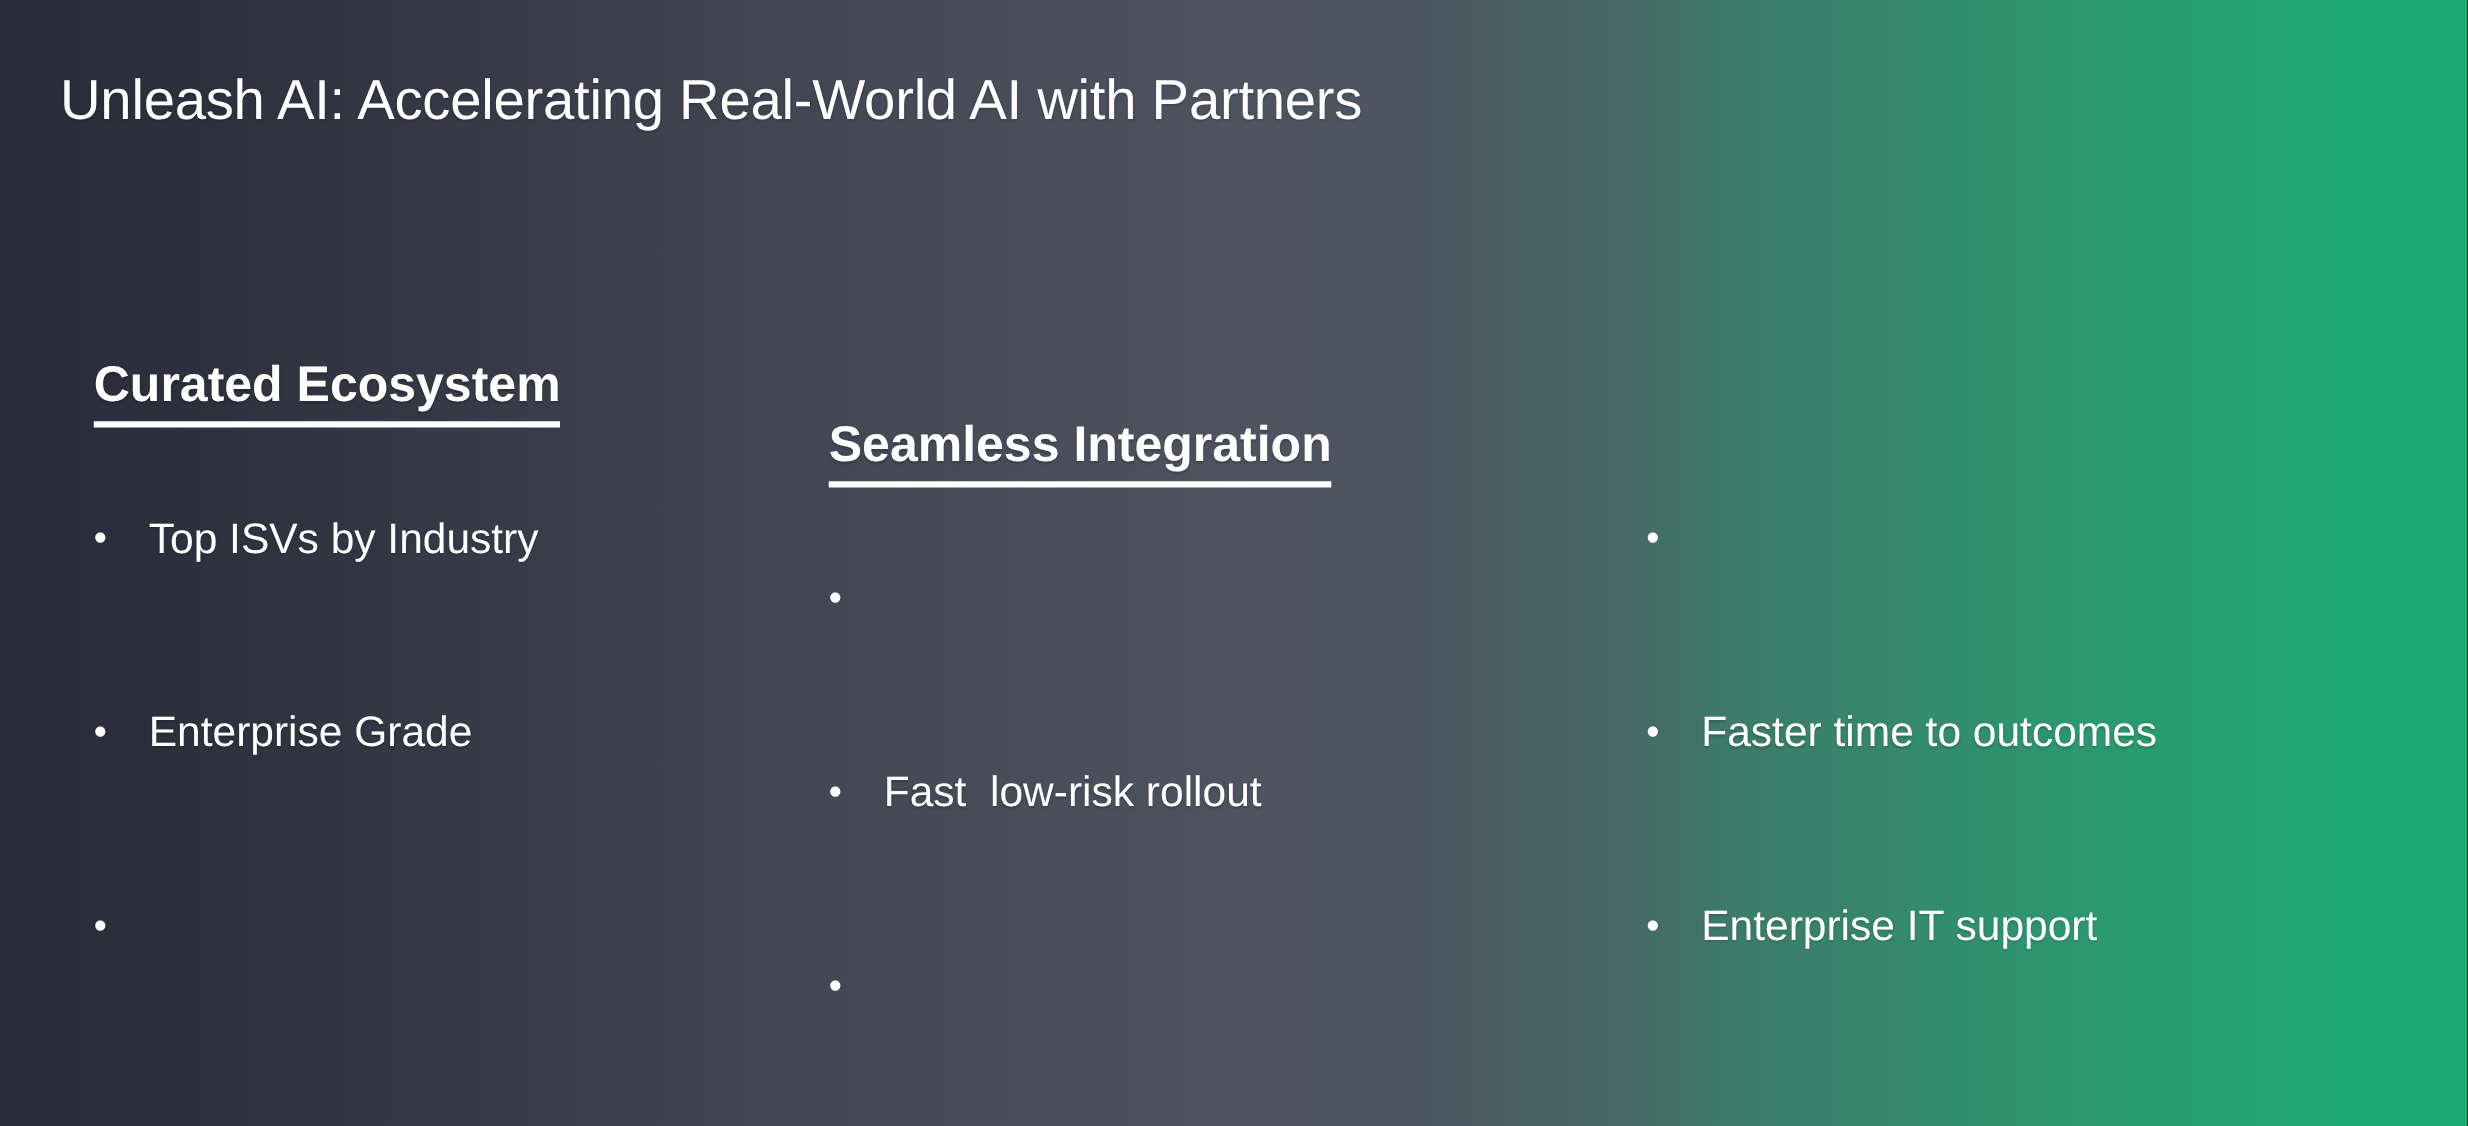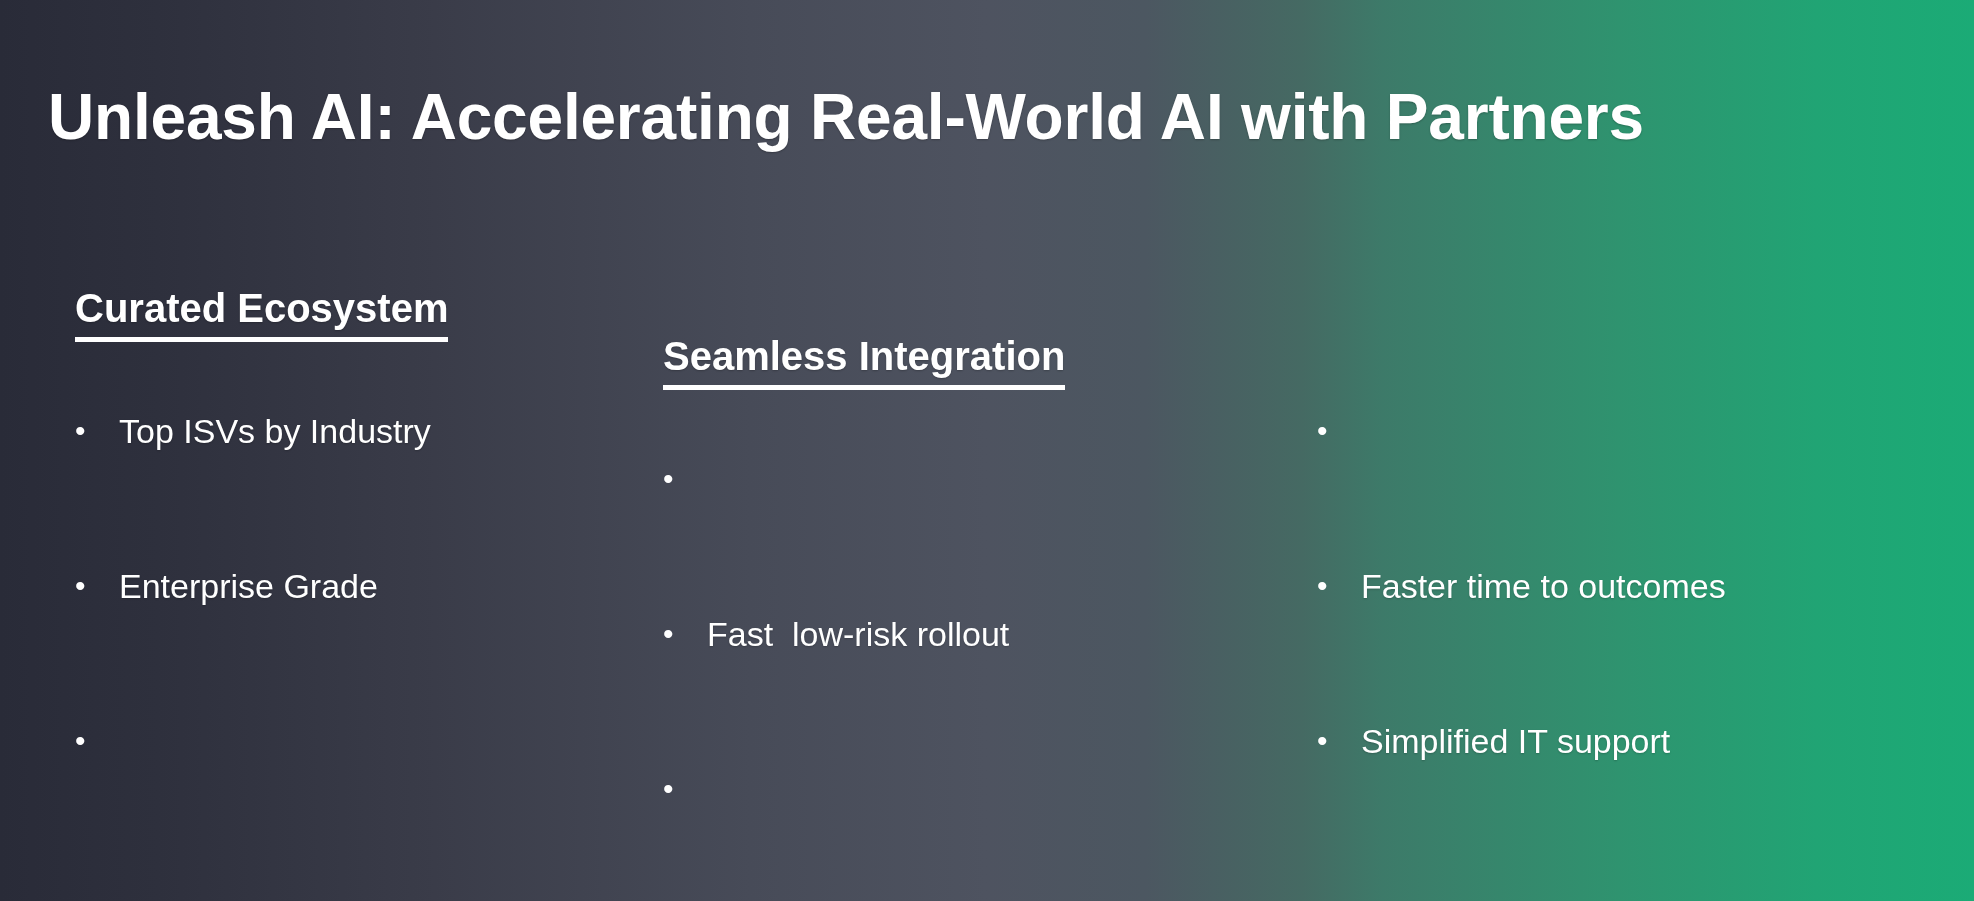--- a/index.html
+++ b/index.html
@@ -31,23 +31,23 @@
         #1bab76 100%
     );
     color: #ffffff;
     -webkit-font-smoothing: antialiased;
   }
 
   
   .slide-title {
     position: absolute;
     left: 48px;
-    top: 38px;
-    font-size: 64px;
-    font-weight: 700;
+    top: 24px;
+    font-size: 45px;
+    font-weight: 400;
     letter-spacing: -0.2px;
     line-height: 1.15;
     color: #ffffff;
     white-space: nowrap;
     text-shadow: 0 1px 2px rgba(0,0,0,0.25);
   }
 
   
   .columns {
     position: absolute;
@@ -168,19 +168,19 @@
       <ul class="bullet-list">
         <li class="bullet-item">
           <span class="bullet-marker">•</span>
         </li>
         <li class="bullet-item">
           <span class="bullet-marker">•</span>
           <span class="bullet-text">Faster time to outcomes</span>
         </li>
         <li class="bullet-item">
           <span class="bullet-marker">•</span>
-          <span class="bullet-text">Simplified IT support</span>
+          <span class="bullet-text">Enterprise IT support</span>
         </li>
       </ul>
     </div>
 
   </div>
 </div>
 
 </body></html>

